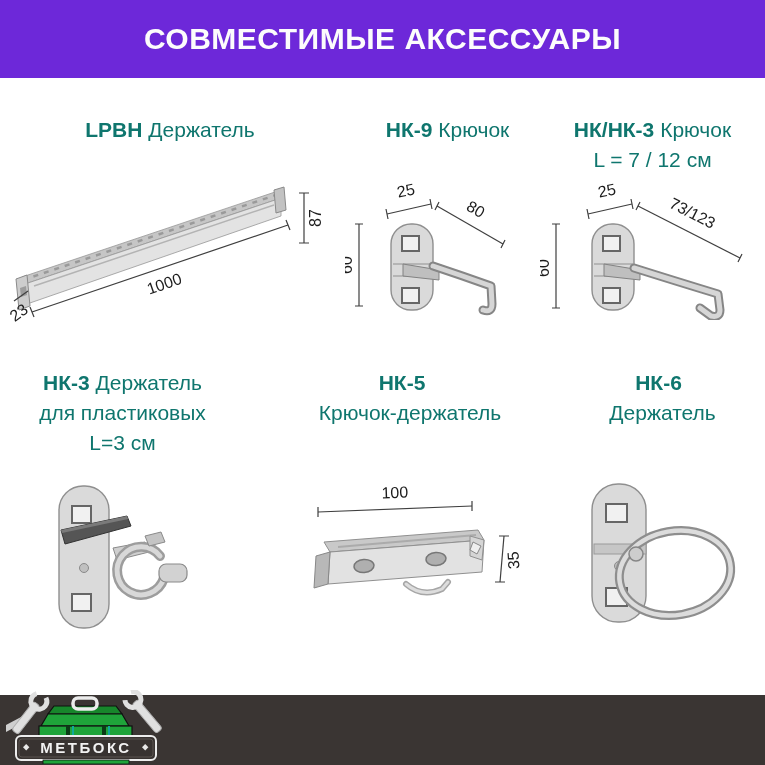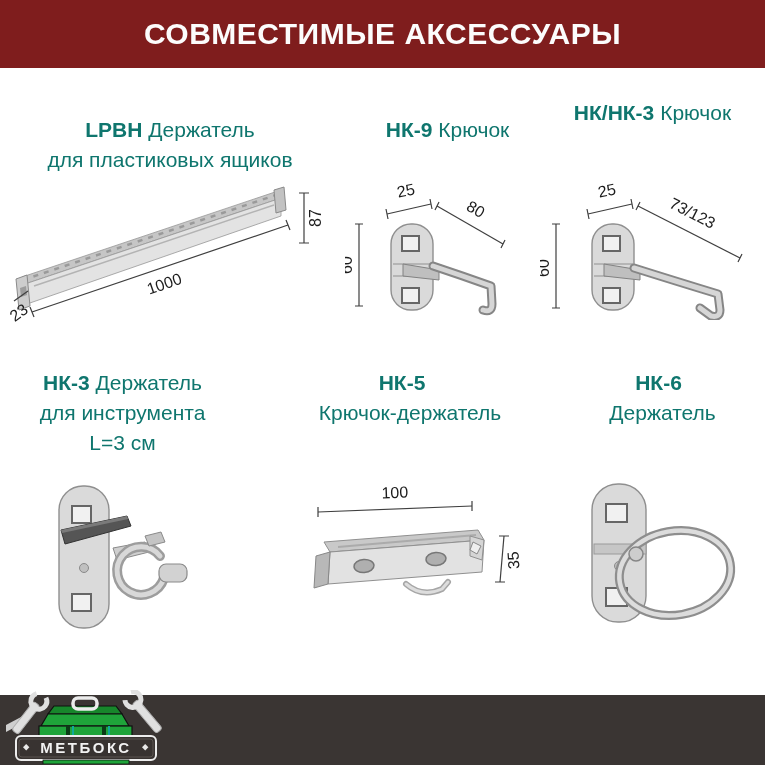--- a/index.html
+++ b/index.html
@@ -1,18 +1,18 @@
 <!DOCTYPE html>
 <html><head>
 <meta charset="utf-8">
 <style>
   html,body{margin:0;padding:0;background:#ffffff;}
   .page{position:relative;width:765px;height:765px;background:#ffffff;overflow:hidden;
         font-family:"Liberation Sans",sans-serif;color:#1b1b1b;}
-  .header{position:absolute;left:0;top:0;width:765px;height:68px;background:#7f1d1d;
+  .header{position:absolute;left:0;top:0;width:765px;height:78px;background:#6d28d9;
           display:flex;align-items:center;justify-content:center;}
   .header h1{margin:0;font-size:30px;font-weight:700;color:#fcfcfc;letter-spacing:0.5px;}
   .ptitle{position:absolute;text-align:center;font-size:21px;line-height:1.42;color:#0f766e;}
   .ptitle .m{font-weight:700;margin-right:0.28em;}
   .illus{position:absolute;}
   svg text.dimtxt{font-family:"Liberation Sans",sans-serif;font-size:16px;fill:#1c1c1c;text-anchor:middle;}
   svg .dim{stroke:#3f3f3f;stroke-width:1.2;fill:none;}
   svg .ms{fill:#dadada;stroke:#8f8f8f;stroke-width:1.4;}
   svg .mh{fill:#f1f1f1;stroke:#666;stroke-width:2;}
   svg .hook-b{fill:none;stroke:#868686;stroke-width:9;stroke-linecap:round;stroke-linejoin:round;}
@@ -26,29 +26,29 @@
 <body>
 
 <div class="page">
 
   <div class="header">
     <h1>СОВМЕСТИМЫЕ АКСЕССУАРЫ</h1>
   </div>
 
   <div class="ptitle" style="left:0;top:115px;width:340px;">
     <div><span class="m">LPBH</span><span>Держатель</span></div>
-    <div>для пластиковых ящиков</div>
   </div>
 
   <div class="ptitle" style="left:350px;top:115px;width:195px;">
     <div><span class="m">НК-9</span><span>Крючок</span></div>
   </div>
 
-  <div class="ptitle" style="left:540px;top:98px;width:225px;">
+  <div class="ptitle" style="left:540px;top:115px;width:225px;">
     <div><span class="m">НК/НК-3</span><span>Крючок</span></div>
+    <div>L = 7 / 12 см</div>
   </div>
 
   <svg class="illus" style="left:8px;top:185px;" width="330" height="140" viewBox="0 0 330 140">
     <polygon points="14,92 270,6 273,13 17,99" fill="#c6c6c6" stroke="#979797" stroke-width="0.8"></polygon>
     <polygon points="17,99 273,13 273,31 19,119" fill="#e3e3e3" stroke="#979797" stroke-width="0.8"></polygon>
     <line x1="15" y1="95" x2="271" y2="9" stroke="#9a9a9a" stroke-width="2.5" stroke-dasharray="5 6"></line>
     <line x1="26" y1="101" x2="266" y2="20" stroke="#b3b3b3" stroke-width="1.5"></line>
     <polygon points="8,94 19,90 22,121 11,125" fill="#cdcdcd" stroke="#8a8a8a" stroke-width="1"></polygon>
     <polygon points="12,103 18,101 19,110 13,112" fill="#9c9c9c"></polygon>
     <polygon points="266,5 276,2 278,25 268,28" fill="#c2c2c2" stroke="#8a8a8a" stroke-width="1"></polygon>
@@ -100,21 +100,21 @@
     <line class="dim" x1="48" y1="34" x2="92" y2="24"></line>
     <path class="dim" d="M47,29 L49,39 M91,19 L93,29"></path>
     <text class="dimtxt" transform="translate(68,16) rotate(-12)">25</text>
     <line class="dim" x1="98" y1="26" x2="200" y2="78"></line>
     <path class="dim" d="M100,22 L96,30 M202,74 L198,82"></path>
     <text class="dimtxt" transform="translate(150,38) rotate(27)">73/123</text>
   </svg>
 
   <div class="ptitle" style="left:0;top:368px;width:245px;">
     <div><span class="m">НК-3</span><span>Держатель</span></div>
-    <div>для инструмента</div>
+    <div>для пластиковых</div>
     <div>L=3 см</div>
   </div>
 
   <div class="ptitle" style="left:285px;top:368px;width:250px;">
     <div><span class="m" style="margin-right:16px;">НК-5</span></div>
     <div>Крючок-держатель</div>
   </div>
 
   <div class="ptitle" style="left:555px;top:368px;width:215px;">
     <div><span class="m" style="margin-right:8px;">НК-6</span></div>

